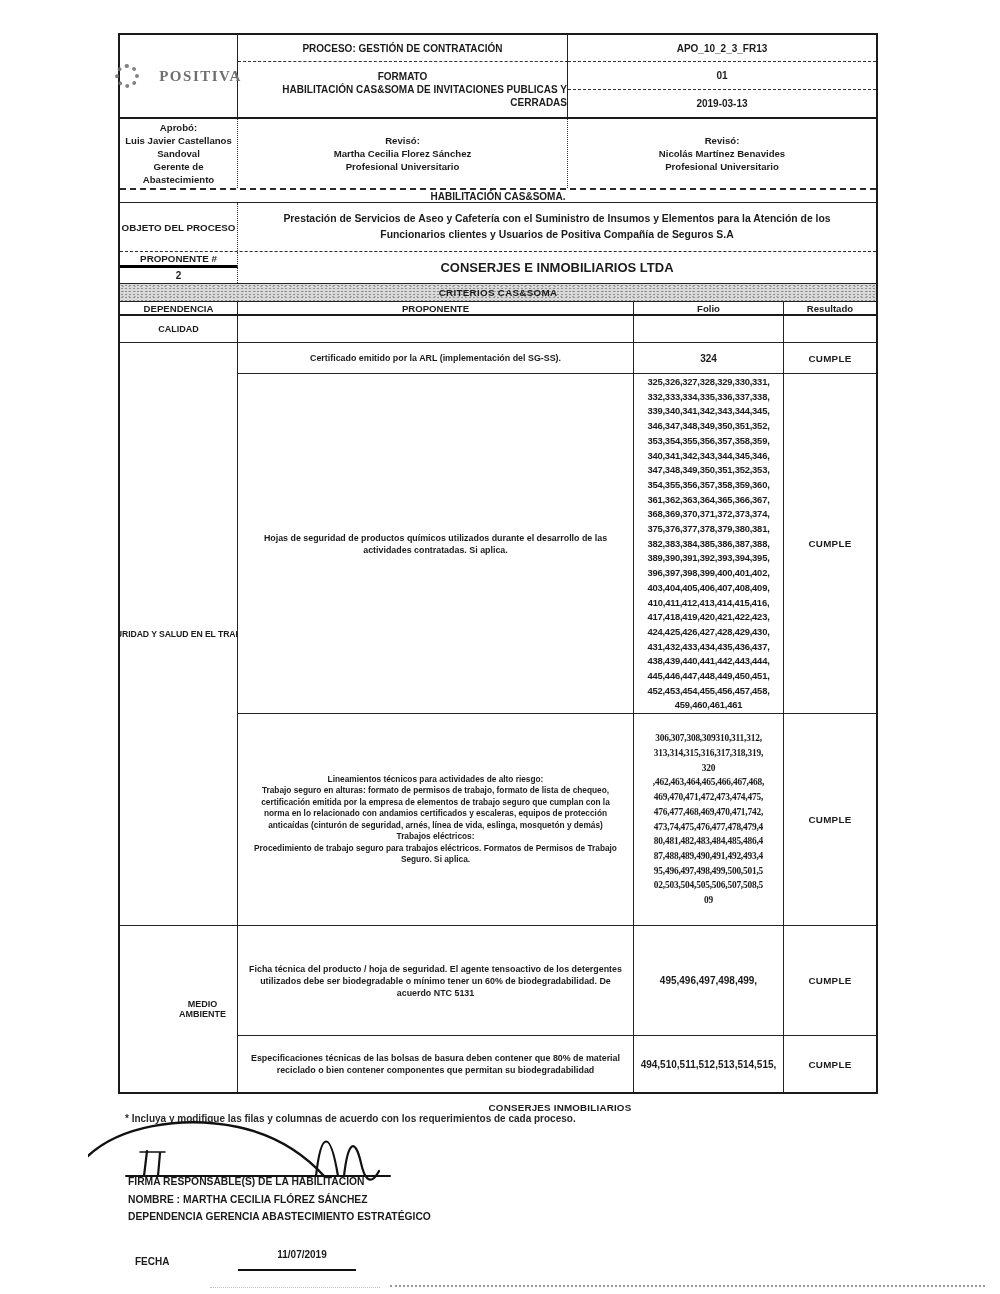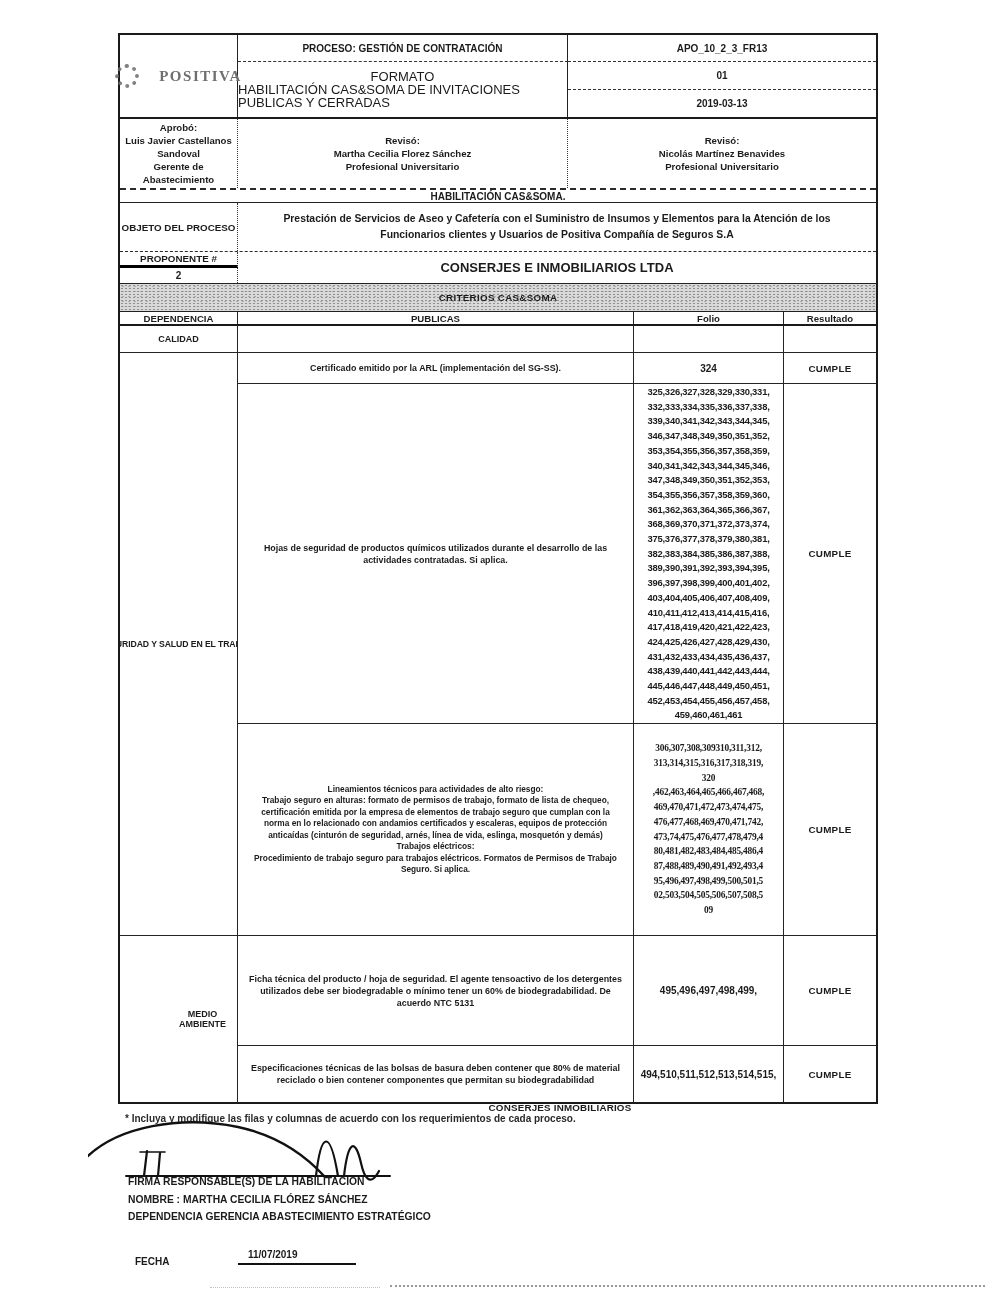--- a/index.html
+++ b/index.html
@@ -11,21 +11,21 @@
   }
   .doc { position:absolute; left:118px; top:33px; width:760px; border:2px solid #1a1a1a; }
 
   
   .hdr-grid { display:grid; grid-template-columns:118px 330px 308px; grid-template-rows:27px 28px 27px; border-bottom:2px solid #1a1a1a; }
   .logo-cell { grid-column:1; grid-row:1/4; border-right:1px solid #222; display:flex; align-items:center; justify-content:center; gap:20px; }
   .logo-ring { width:24px; height:24px; border:4px dotted #6d6d6d; border-radius:50%; opacity:.85; flex:0 0 auto; }
   .logo-word { font-family:"Liberation Serif", serif; font-weight:bold; font-size:15px; letter-spacing:1.5px; color:#6f6f6f; filter:blur(.4px); }
   .proc-cell { grid-column:2; grid-row:1; border-right:1px solid #222; border-bottom:1px dashed #333; display:flex; align-items:center; justify-content:center; font-weight:bold; font-size:10px; }
   .code-cell { grid-column:3; grid-row:1; border-bottom:1px dashed #333; display:flex; align-items:center; justify-content:center; font-weight:bold; font-size:10px; }
-  .fmt-cell  { grid-column:2; grid-row:2/4; border-right:1px solid #222; display:flex; flex-direction:column; align-items:center; justify-content:center; font-weight:normal; font-size:13px; line-height:13px; text-align:left; }
+  .fmt-cell  { grid-column:2; grid-row:2/4; border-right:1px solid #222; display:flex; flex-direction:column; align-items:center; justify-content:center; font-weight:bold; font-size:10px; line-height:13px; text-align:right; }
   .ver-cell  { grid-column:3; grid-row:2; border-bottom:1px dashed #333; display:flex; align-items:center; justify-content:center; font-weight:bold; font-size:10px; }
   .date-cell { grid-column:3; grid-row:3; display:flex; align-items:center; justify-content:center; font-weight:bold; font-size:10px; }
 
   
   .appr-grid { display:grid; grid-template-columns:118px 330px 308px; height:71px; border-bottom:2px dashed #2a2a2a; }
   .appr-cell { border-right:1px dotted #333; display:flex; align-items:center; justify-content:center; text-align:center; font-weight:bold; font-size:9.6px; line-height:13px; white-space:pre-line; padding:2px; }
   .appr-cell:last-child { border-right:none; }
 
   
   .sec-title { height:13px; border-bottom:1px solid #222; display:flex; align-items:center; justify-content:center; font-weight:bold; font-size:10px; }
@@ -36,21 +36,21 @@
   .obj-text { display:flex; align-items:center; justify-content:center; text-align:center; font-weight:bold; font-size:10.4px; line-height:16px; padding:0 14px; }
 
   
   .prop-grid { display:grid; grid-template-columns:118px 638px; grid-template-rows:16px 15px; border-bottom:1px solid #222; }
   .prop-label { grid-column:1; grid-row:1; border-right:1px dotted #333; border-bottom:3px solid #000; display:flex; align-items:center; justify-content:center; font-weight:bold; font-size:9.8px; }
   .prop-num { grid-column:1; grid-row:2; border-right:1px dotted #333; display:flex; align-items:center; justify-content:center; font-weight:bold; font-size:10px; }
   .prop-name { grid-column:2; grid-row:1/3; display:flex; align-items:center; justify-content:center; font-weight:bold; font-size:13px; }
 
   
   .band {
-    height:28px; border-bottom:1px solid #222; display:flex; align-items:center; justify-content:center;
+    height:18px; border-bottom:1px solid #222; display:flex; align-items:center; justify-content:center;
     font-weight:bold; font-size:9.8px; letter-spacing:.3px;
     background-color:#d9d9d9;
     background-image:radial-gradient(#8f8f8f .7px, transparent .8px), radial-gradient(#aaa .6px, transparent .7px);
     background-size:4px 3px, 6px 5px;
   }
 
   
   .crit-hdr { display:grid; grid-template-columns:118px 396px 150px 92px; height:14px; border-bottom:2px solid #1a1a1a; }
   .crit-hdr > div { border-right:1px solid #222; display:flex; align-items:center; justify-content:center; font-weight:bold; font-size:9.6px; }
   .crit-hdr > div:last-child { border-right:none; }
@@ -71,21 +71,21 @@
   .result { font-weight:bold; font-size:9.8px; letter-spacing:.3px; }
 
   
   .company-line { position:absolute; top:1086px; left:180px; width:760px; text-align:center; font-weight:bold; font-size:9.8px; letter-spacing:.2px;margin-top:16px; }
   .note-line { position:absolute; top:1113px; left:125px; font-weight:bold; font-size:10px; color:#2a2a2a; }
   .sig-svg { position:absolute; left:88px; top:1116px; }
   .firma-line { position:absolute; top:1176px; left:128px; font-weight:bold; font-size:10.3px; }
   .nombre-line { position:absolute; top:1194px; left:128px; font-weight:bold; font-size:10.3px; }
   .dep-line { position:absolute; top:1211px; left:128px; font-weight:bold; font-size:10.3px; }
   .fecha-label { position:absolute; top:1256px; left:135px; font-weight:bold; font-size:10px; }
-  .fecha-value { position:absolute; top:1249px; left:238px; width:118px; border-bottom:2px solid #111; font-weight:bold; font-size:10px; padding:0 0 3px 10px; }
+  .fecha-value { position:absolute; top:1249px; left:238px; width:118px; border-bottom:2px solid #111; font-weight:bold; font-size:10px; padding:0 0 9px 10px;text-align:center; }
   .dotline { position:absolute; top:1285px; left:390px; width:595px; border-top:2px dotted #777; opacity:.75; }
   .dotline-l { position:absolute; top:1287px; left:210px; width:170px; border-top:1px dotted #999; opacity:.6; }
 </style>
 </head>
 <body>
 
 <div class="page">
   <div class="doc">
 
     <div class="hdr-grid">
@@ -127,21 +127,21 @@
     <div class="prop-grid">
       <div class="prop-label">PROPONENTE #</div>
       <div class="prop-num">2</div>
       <div class="prop-name">CONSERJES E INMOBILIARIOS LTDA</div>
     </div>
 
     <div class="band">CRITERIOS CAS&amp;SOMA</div>
 
     <div class="crit-hdr">
       <div>DEPENDENCIA</div>
-      <div>PUBLICAS</div>
+      <div>PROPONENTE</div>
       <div>Folio</div>
       <div>Resultado</div>
     </div>
 
     <div class="main-grid">
 
       <div class="cell sub-label" style="grid-column:1;grid-row:1;">CALIDAD</div>
       <div class="cell" style="grid-column:2;grid-row:1;"></div>
       <div class="cell" style="grid-column:3;grid-row:1;"></div>
       <div class="cell lastcol" style="grid-column:4;grid-row:1;"></div>

